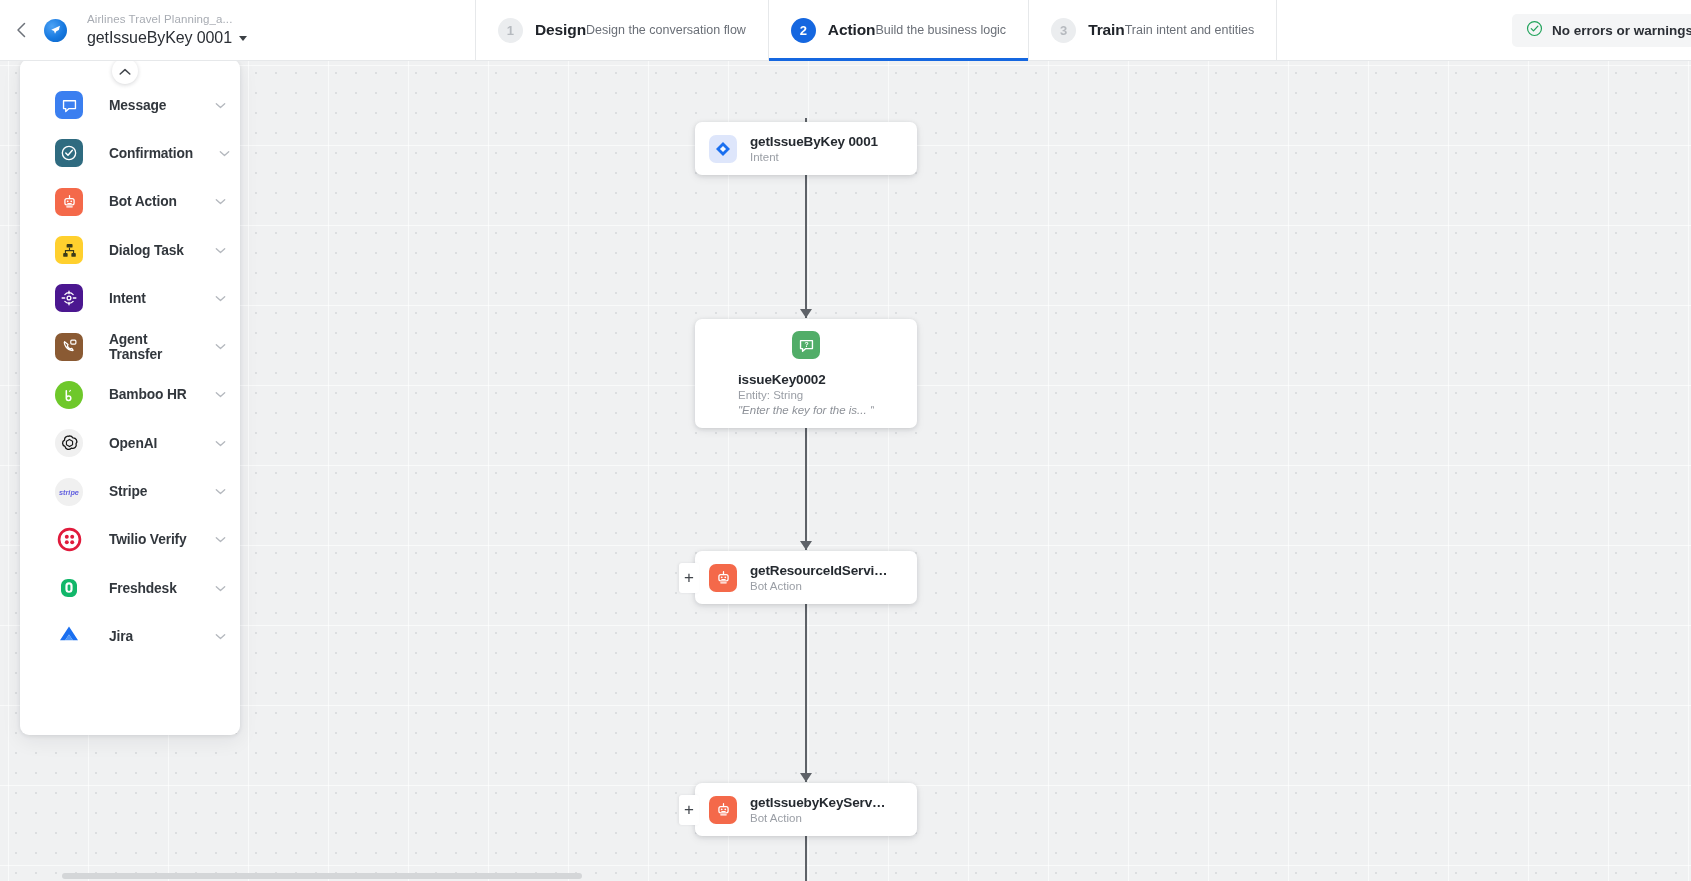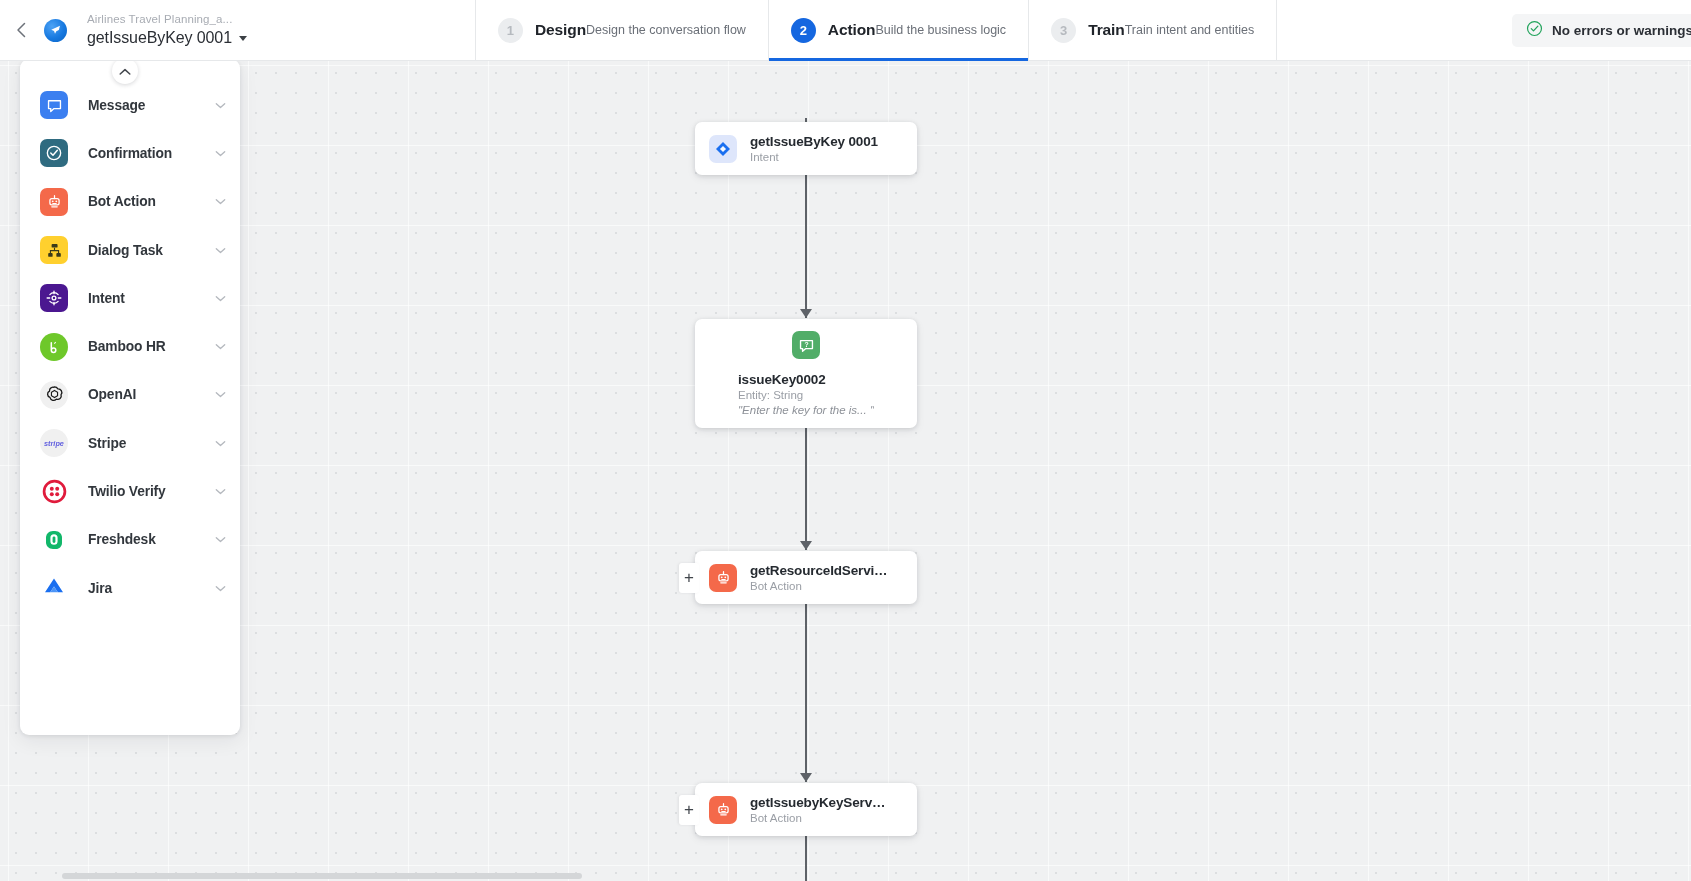--- a/index.html
+++ b/index.html
@@ -132,21 +132,21 @@
   }
   .collapse-tab {
     position: absolute; top: 58px; left: 112px; width: 26px; height: 26px;
     border-radius: 50%; background: #ffffff;
     box-shadow: 0 1px 4px rgba(24,30,40,.18);
     display: flex; align-items: center; justify-content: center;
     cursor: pointer; z-index: 35;
   }
   .panel-item {
     height: 48.3px; display: flex; align-items: center;
-    padding: 0 14px 0 20px; gap: 20px; cursor: pointer;
+    padding: 0 14px 0 35px; gap: 26px; cursor: pointer;
   }
   .pi-ico { width: 28px; height: 28px; flex: 0 0 auto; display: flex; align-items: center; justify-content: center; }
   .pi-sq { width: 28px; height: 28px; border-radius: 7px; display: flex; align-items: center; justify-content: center; }
   .pi-circle { width: 28px; height: 28px; border-radius: 50%; display: flex; align-items: center; justify-content: center; }
   .pi-label { flex: 1; font-size: 13.8px; color: #32373d; font-weight: bold; letter-spacing: -.15px; }
   .pi-chev { color: #b4b8be; display: flex; align-items: center; }
 
   
   .hscroll {
     position: absolute; left: 62px; bottom: 2px; width: 520px; height: 6px;
@@ -381,20 +381,36 @@
           </div>
      <div class="pi-label">Intent</div>
      <div class="pi-chev">
             <svg width="11" height="7" viewBox="0 0 12 8">
               <path d="M1.2 2 6 6.4 10.8 2" fill="none" stroke="#b4b8be" stroke-width="1.5" stroke-linecap="round" stroke-linejoin="round"></path>
             </svg>
           </div>
         </div>
         <div class="panel-item">
           <div class="pi-ico">
+            <div class="pi-sq" style="background:#8a5a33">
+              <svg width="17" height="17" viewBox="0 0 20 20">
+                <path d="M4.2 4.4c-.9 1 .3 4.8 2.8 7.3s6.3 3.7 7.3 2.8l-1.6-2.4-2 .7c-1-.5-2.7-2.2-3.2-3.2l.7-2z" fill="none" stroke="#ffffff" stroke-width="1.5" stroke-linejoin="round"></path>
+                <rect x="11.5" y="2.6" width="6" height="4.6" rx="1.2" fill="none" stroke="#ffffff" stroke-width="1.4"></rect>
+              </svg>
+            </div>
+          </div>
+     <div class="pi-label">Agent Transfer</div>
+     <div class="pi-chev">
+            <svg width="11" height="7" viewBox="0 0 12 8">
+              <path d="M1.2 2 6 6.4 10.8 2" fill="none" stroke="#b4b8be" stroke-width="1.5" stroke-linecap="round" stroke-linejoin="round"></path>
+            </svg>
+          </div>
+        </div>
+        <div class="panel-item">
+          <div class="pi-ico">
             <div class="pi-circle" style="background:#6ec82a">
               <svg width="18" height="18" viewBox="0 0 20 20">
                 <path d="M7 5.4v8.2c0 1.4 1.1 2.5 2.5 2.5S12 15 12 13.6s-1.1-2.5-2.5-2.5c-.9 0-1.7.5-2.1 1.2" fill="none" stroke="#ffffff" stroke-width="1.7" stroke-linecap="round"></path>
                 <path d="M12.3 4.2c0 1.3-1 2.4-2.4 2.6.1-1.4 1.1-2.5 2.4-2.6z" fill="#ffffff"></path>
               </svg>
             </div>
           </div>
      <div class="pi-label">Bamboo HR</div>
      <div class="pi-chev">
             <svg width="11" height="7" viewBox="0 0 12 8">

